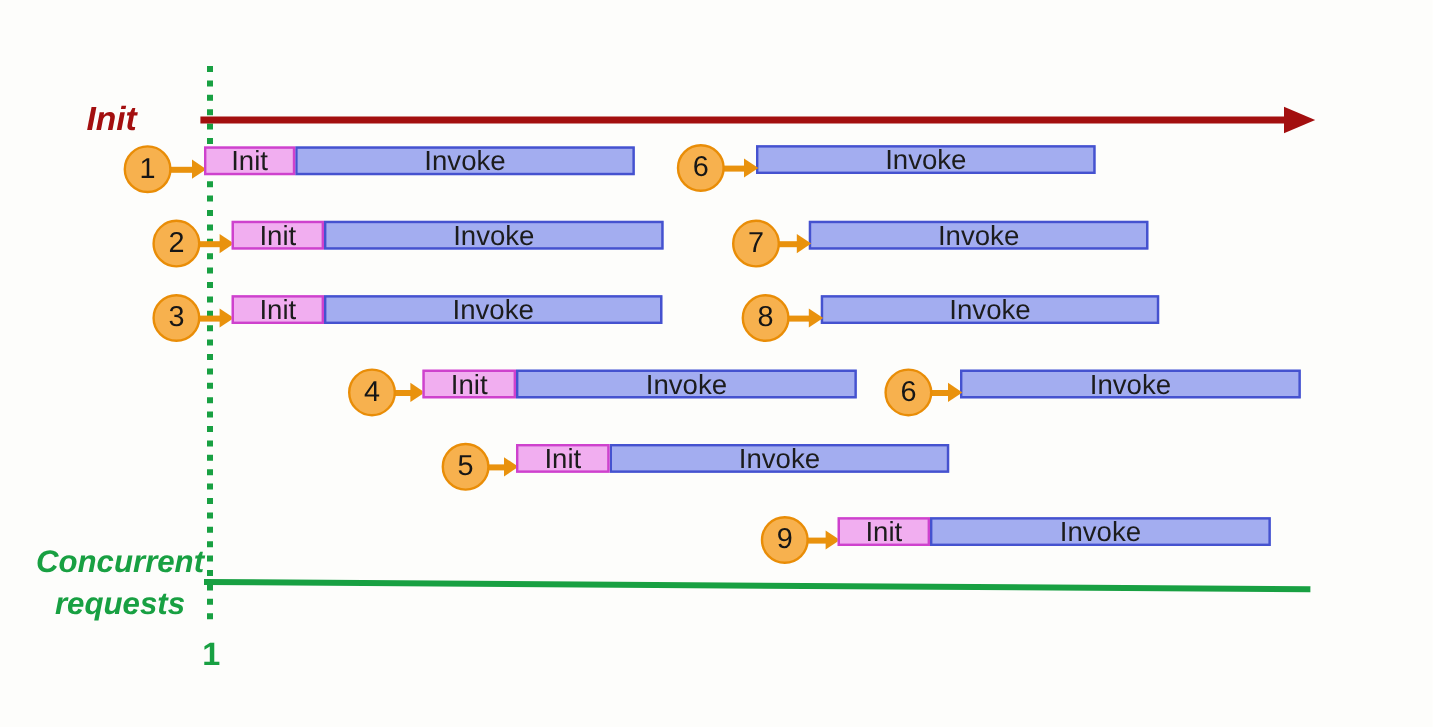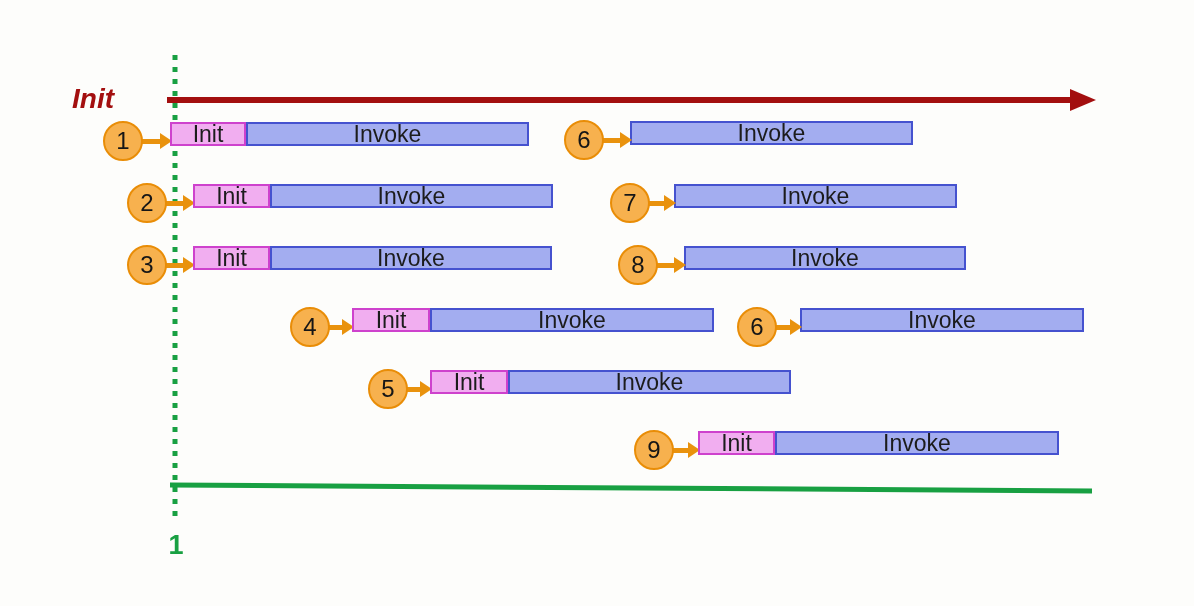--- a/index.html
+++ b/index.html
@@ -109,20 +109,21 @@
     <line x1="175" y1="55" x2="175" y2="523" stroke="#18a042" stroke-width="5" stroke-dasharray="5 7"></line>
 
     <line x1="167" y1="100" x2="1074" y2="100" stroke="#a30f0f" stroke-width="6"></line>
     <polygon points="1070,89 1096,100 1070,111" fill="#a30f0f"></polygon>
 
     <line x1="170" y1="485" x2="1092" y2="491" stroke="#18a042" stroke-width="5"></line>
   </svg>
 
   <div id="time-label" class="label">Init</div>
 
+  <div id="concurrency-label" class="label">Concurrent requests</div>
 
   <div id="concurrency-tick" class="label">1</div>
 
   <div id="requests-layer">
       <div class="badge" style="left: 103px; top: 121px;">1</div>
       <div class="arrow-line" style="left: 138px; top: 138.5px; width: 23px;"></div>
       <div class="arrow-head" style="left: 160px; top: 133px;"></div>
       <div class="bar init" style="left: 170px; top: 122px; width: 76px;">Init</div>
       <div class="bar invoke" style="left: 246px; top: 122px; width: 283px;">Invoke</div>
       <div class="badge" style="left: 127px; top: 183px;">2</div>

